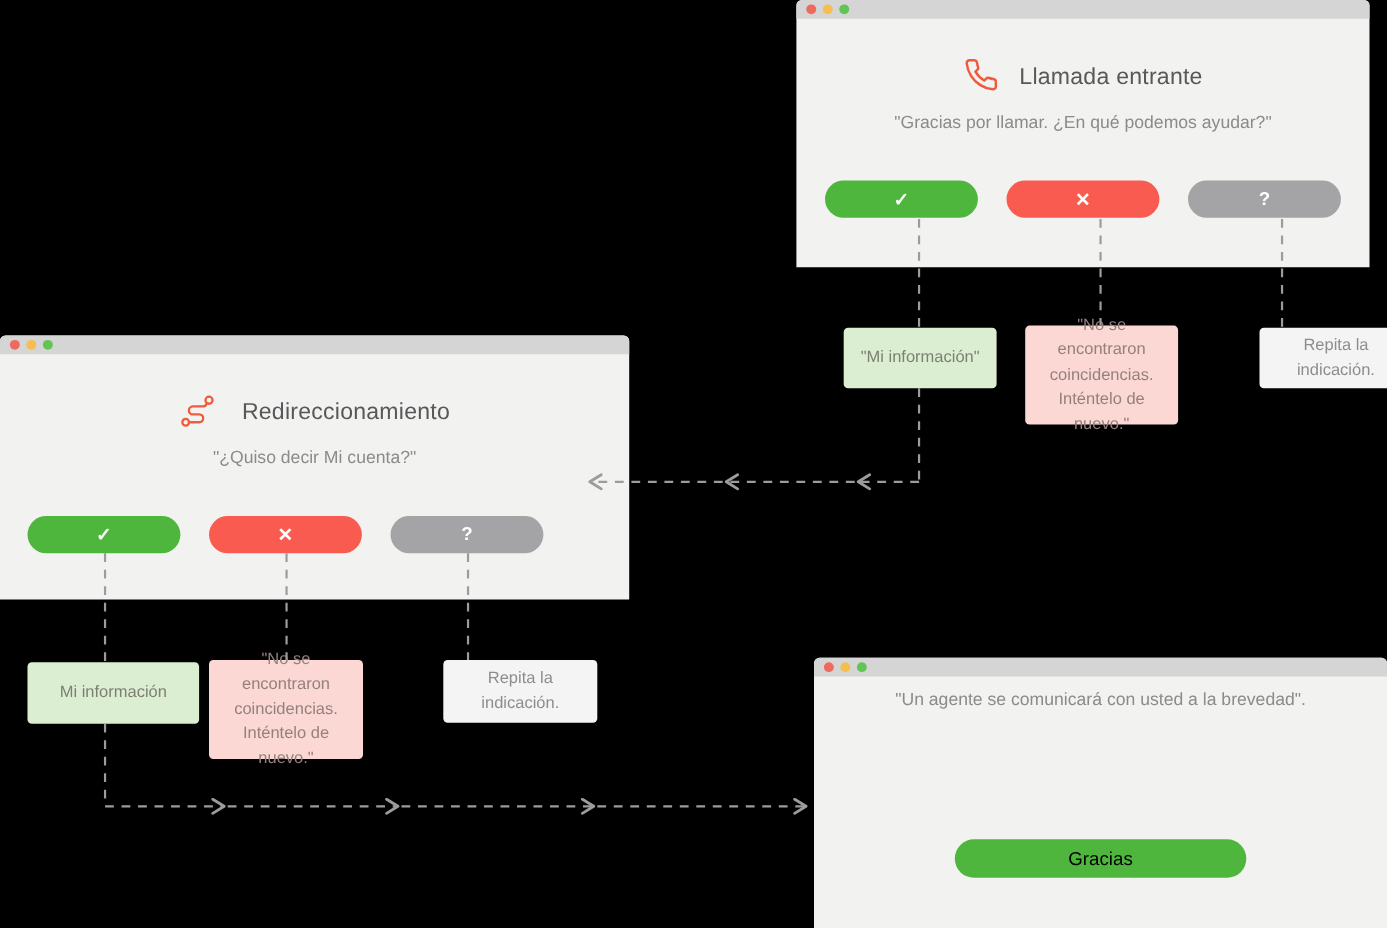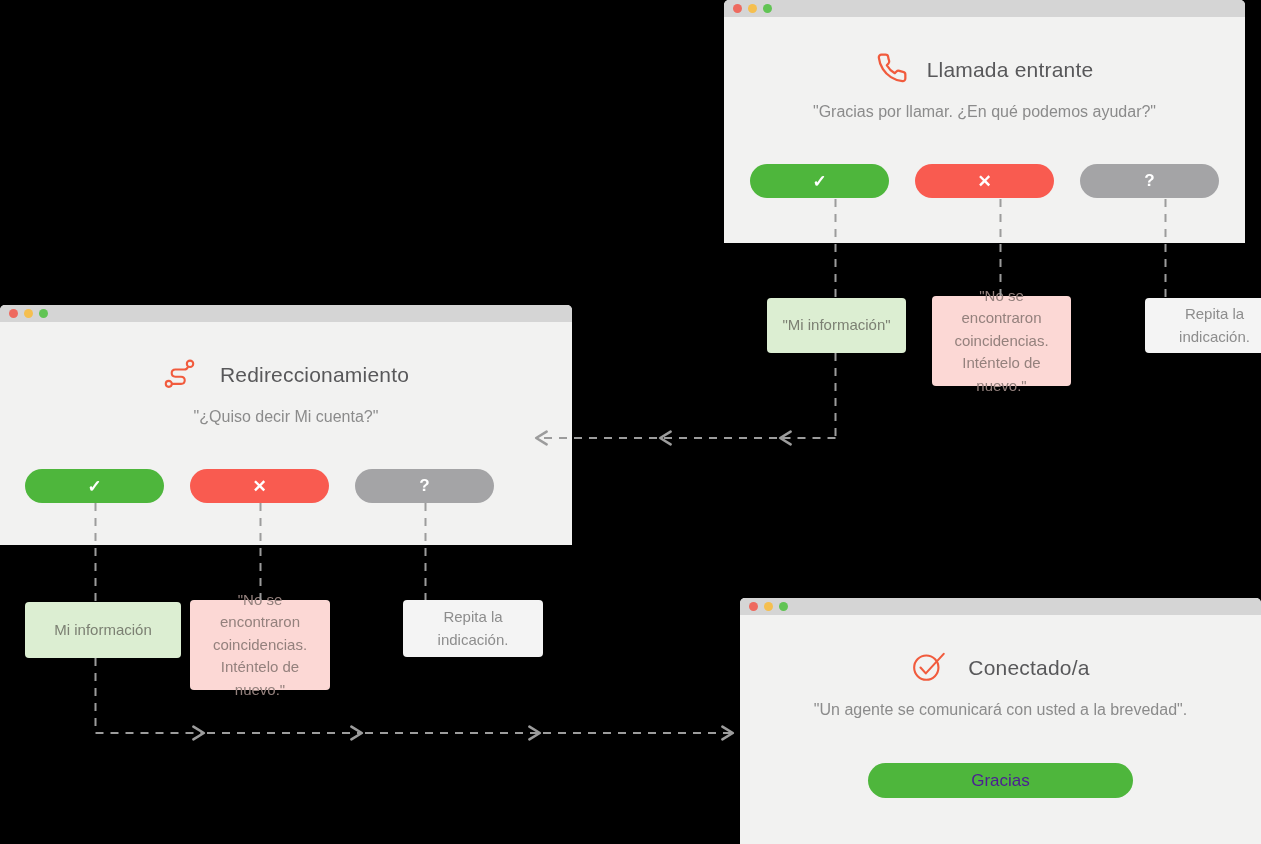--- a/index.html
+++ b/index.html
@@ -22,21 +22,21 @@
   .pill { position:absolute; top:164px; width:139px; height:34px; border:none;
           border-radius:17px; color:#fff; font-family:inherit; font-size:17px;
           font-weight:700; display:flex; align-items:center; justify-content:center;
           cursor:pointer; }
   .pill.p1 { left:26px; background:#4eb63c; }
   .pill.p2 { left:191px; background:#f95b50; }
   .pill.p3 { left:356px; background:#a4a4a6; }
   .w-redir .pill.p1 { left:25px; } .w-redir .pill.p2 { left:190px; } .w-redir .pill.p3 { left:355px; }
 
   .cta { position:absolute; left:128px; top:165px; width:265px; height:35px;
-         background:#4eb63c; border:none; border-radius:17.5px; color:#4c1d95;
+         background:#4eb63c; border:none; border-radius:17.5px; color:#000000;
          font-family:inherit; font-size:17px; cursor:pointer; }
 
   
   .note { position:absolute; border-radius:4px; display:flex; align-items:center;
           justify-content:center; text-align:center; font-size:15px; line-height:1.5;
           white-space:pre-line; padding:6px; }
   .note.green { background:#dceed2; color:#7c8073; }
   .note.pink  { background:#fcd8d5; color:#94817d; }
   .note.white { background:#f4f4f4; color:#8d8d8d;margin-left:48px; }
 
@@ -102,29 +102,20 @@
 Inténtelo de nuevo."</div>
   <div class="note white" style="left:355px; top:600px; width:140px; height:57px;">Repita la
 indicación.</div>
 
   <section class="window w-conectado" style="left:740px; top:598px; width:521px; height:246px;">
     <div class="titlebar">
       <span class="dot r"></span>
       <span class="dot y"></span>
       <span class="dot g"></span>
     </div>
-    <div class="win-header">
-      <span>
-        <svg width="38" height="34" viewBox="0 0 36 32" fill="none" stroke="#f15b3d" stroke-width="2" stroke-linecap="round" stroke-linejoin="round">
-          <circle cx="14.5" cy="17.5" r="11.5"></circle>
-          <path d="M9 17.5 L14 23 L31 4.5"></path>
-        </svg>
-      </span>
-      <span class="win-title">Conectado/a</span>
-    </div>
     <p class="win-sub">"Un agente se comunicará con usted a la brevedad".</p>
     <button class="cta">Gracias</button>
   </section>
 
   <svg class="connectors" width="1261" height="844" viewBox="0 0 1261 844">
     <defs>
       <marker id="arr" viewBox="0 0 10 10" refX="7.5" refY="5" markerWidth="8" markerHeight="8" orient="auto">
         <path d="M1.5 1 L8 5 L1.5 9" fill="none" stroke="#9c9c9c" stroke-width="1.6" stroke-linecap="round" stroke-linejoin="round"></path>
       </marker>
     </defs>

